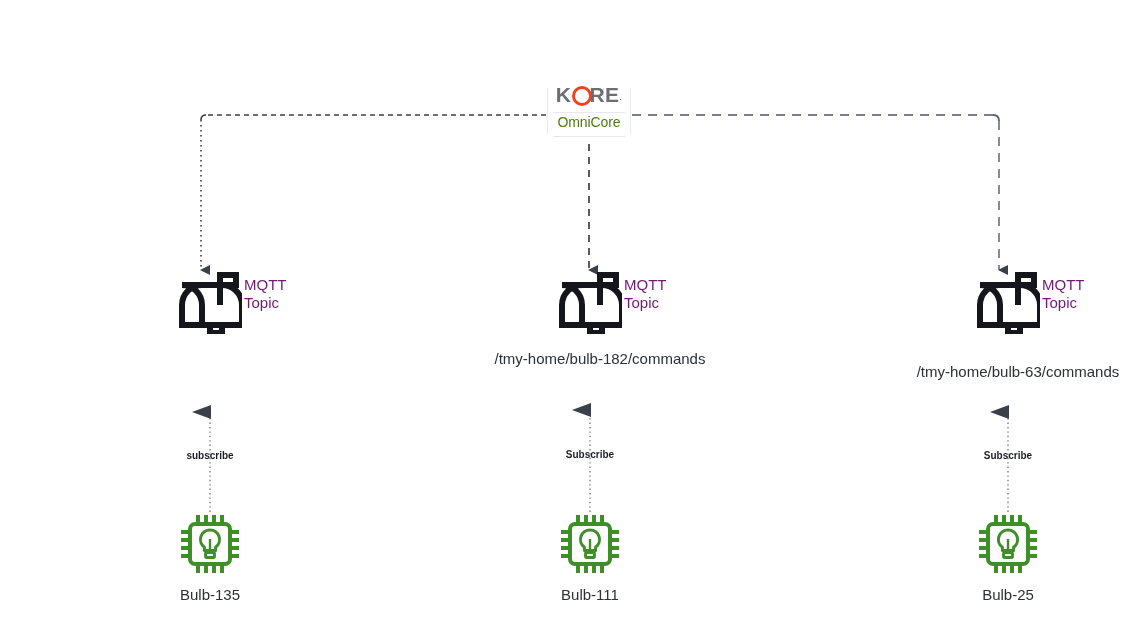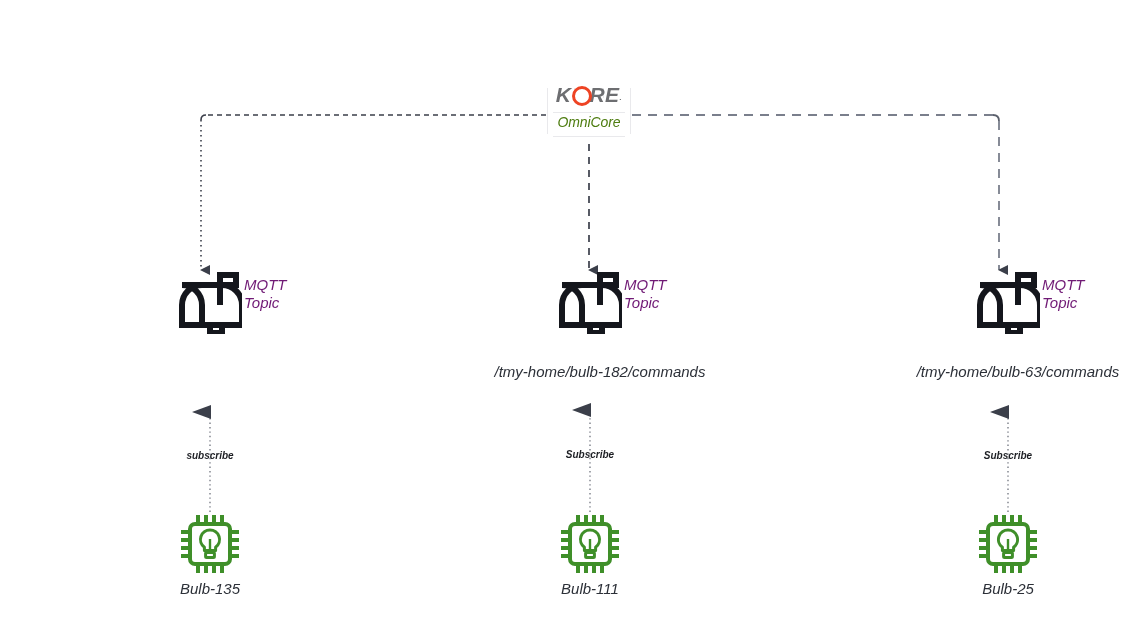--- a/index.html
+++ b/index.html
@@ -11,21 +11,20 @@
   body {
     font-family: "Liberation Sans", sans-serif;
     -webkit-font-smoothing: antialiased;
   }
   #canvas {
     position: relative;
     width: 1143px;
     height: 604px;
     background: #ffffff;
     overflow: hidden;
-    font-style: italic;
   }
   #wires {
     position: absolute;
     left: 0;
     top: 0;
     width: 1143px;
     height: 644px;
     pointer-events: none;
   }
 
@@ -141,21 +140,21 @@
   
   .device {
     position: absolute;
     width: 120px;
   }
   .device .chip {
     display: block;
     margin: 0 auto;
   }
   .device .device-label {
-    margin-top: 5px;
+    margin-top: 11px;
     text-align: center;
     font-size: 15px;
     color: #2c3038;
     white-space: nowrap;
   }
 </style>
 </head>
 <body>
 
 <div id="canvas">
@@ -265,21 +264,21 @@
       <path d="M24,13 h20 a20,20 0 0 1 20,20 v20 h-40 v-20 a20,20 0 0 0 -20,-20 h20" fill="none" stroke="#14161c" stroke-width="6" stroke-linejoin="miter"></path>
       <path d="M24,13 a20,20 0 0 0 -20,20 v20 h20 v-20" fill="none" stroke="#14161c" stroke-width="6"></path>
       <path d="M44,53 v8 h-12 v-8" fill="none" stroke="#14161c" stroke-width="6"></path>
       <path d="M42,33 v-30 h16 v10 h-16" fill="none" stroke="#14161c" stroke-width="6" stroke-linejoin="miter"></path>
     </svg>
     <div class="topic-kind">
       <div>MQTT</div>
       <div>Topic</div>
     </div>
   </div>
-  <div class="topic-path" style="left:440px;top:363px;width:320px;text-align:center;">/tmy-home/bulb-182/commands</div>
+  <div class="topic-path" style="left:440px;top:350px;width:320px;text-align:center;">/tmy-home/bulb-182/commands</div>
   <div class="subscribe-label" style="left:490px;top:449px;width:200px;">Subscribe</div>
   <div class="device" style="left:530px;top:513px;">
     <svg class="chip" width="62" height="62" viewBox="0 0 62 62">
       <g stroke="#3f8f29" stroke-width="4" fill="none" stroke-linecap="butt">
         <rect x="11" y="11" width="40" height="40" rx="5" ry="5"></rect>
         <line x1="19" y1="11" x2="19" y2="2"></line>
         <line x1="27" y1="11" x2="27" y2="2"></line>
         <line x1="35" y1="11" x2="35" y2="2"></line>
         <line x1="43" y1="11" x2="43" y2="2"></line>
         <line x1="19" y1="51" x2="19" y2="60"></line>

